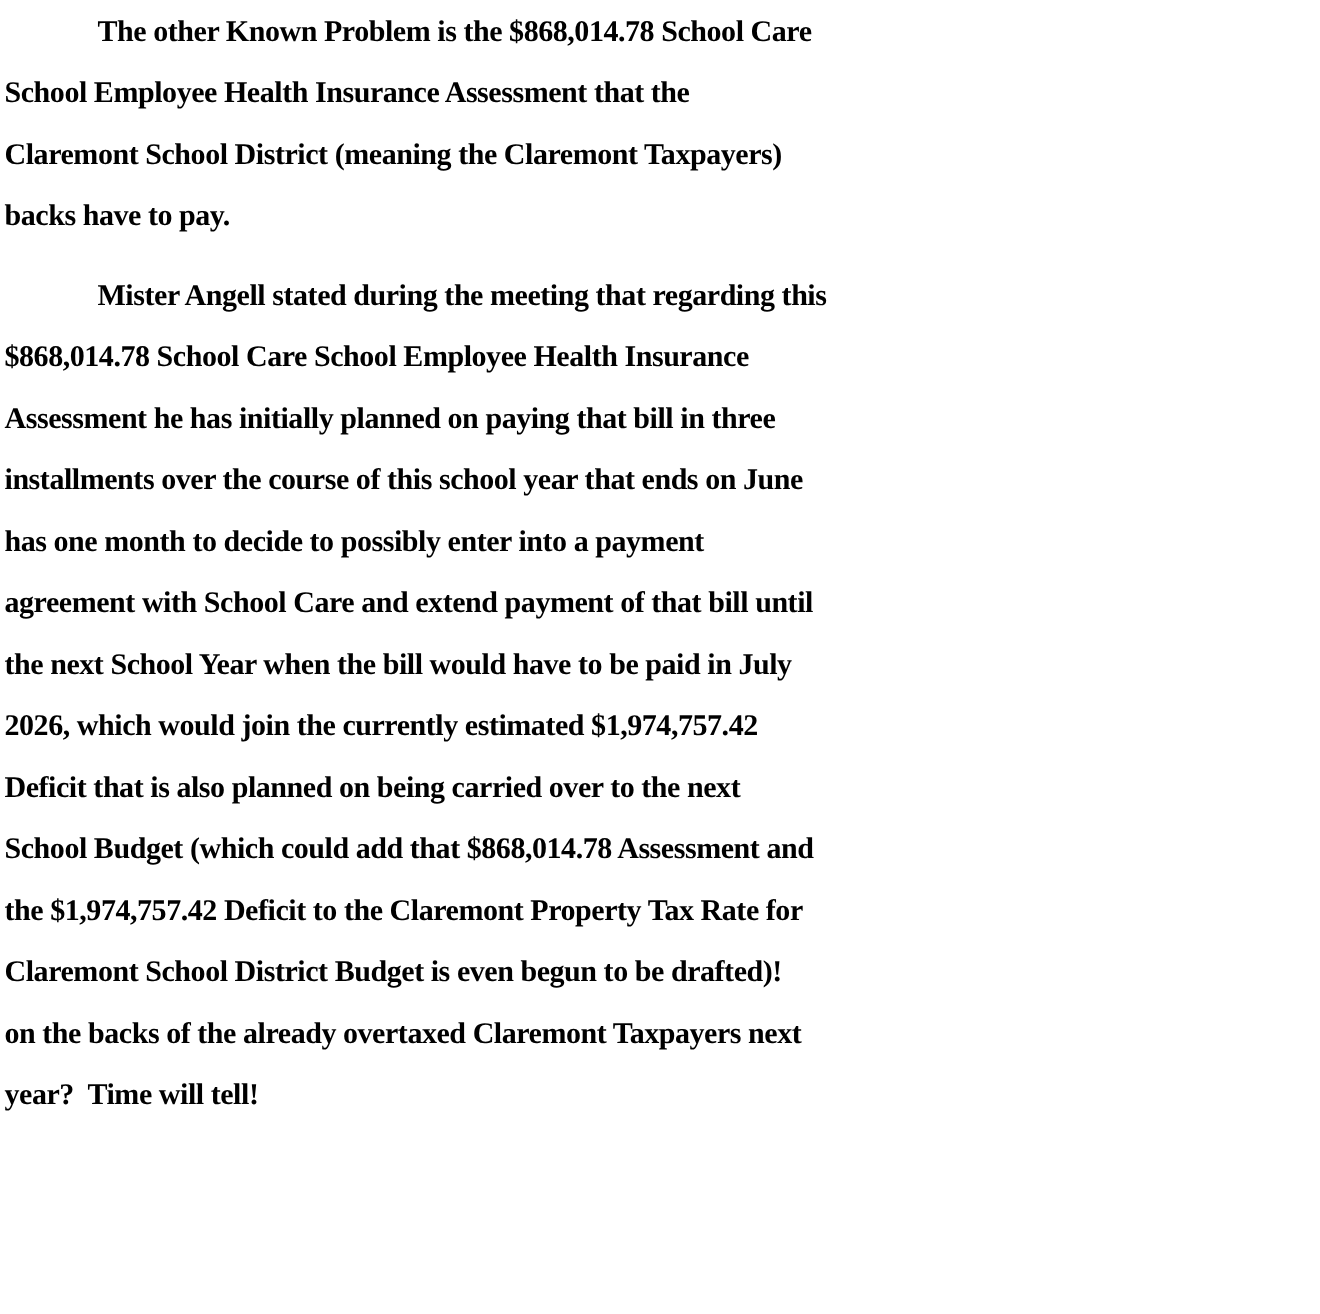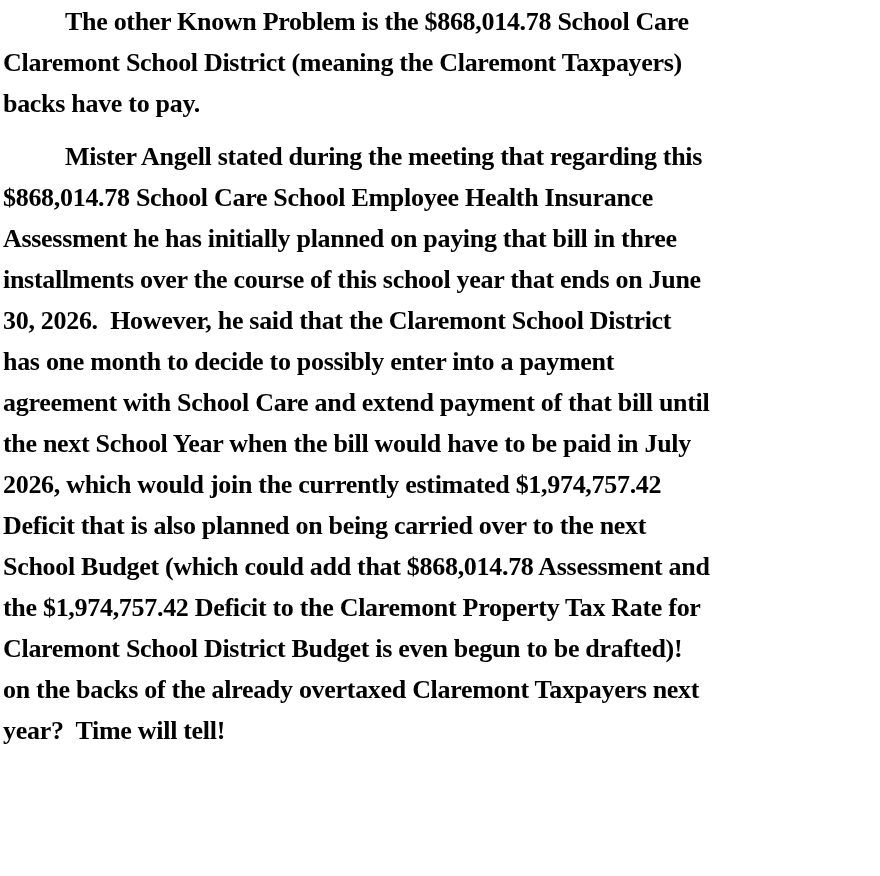--- a/index.html
+++ b/index.html
@@ -12,21 +12,21 @@
     background: #ffffff;
     overflow: hidden;
   }
   .page {
     box-sizing: border-box;
     width: 880px;
     height: 876px;
     padding: 1px 2px 0 3px;
     font-family: "Liberation Serif", "DejaVu Serif", serif;
     font-weight: 700;
-    font-size: 26px;
+    font-size: 20px;
     line-height: 41px;
     color: #000000;
   }
   .paragraph + .paragraph {
     margin-top: 12px;
   }
   .line {
     white-space: pre;
     letter-spacing: -0.3px;
     height: 41px;
@@ -36,29 +36,29 @@
     padding-left: 62px;
   }
 </style>
 </head>
 <body>
 
 <div class="page">
   <div>
       <div class="paragraph">
         <div class="line first">The other Known Problem is the $868,014.78 School Care</div>
+        <div class="line">School Employee Health Insurance Assessment that the</div>
         <div class="line">Claremont School District (meaning the Claremont Taxpayers)</div>
         <div class="line">backs have to pay.</div>
       </div>
       <div class="paragraph">
         <div class="line first">Mister Angell stated during the meeting that regarding this</div>
         <div class="line">$868,014.78 School Care School Employee Health Insurance</div>
         <div class="line">Assessment he has initially planned on paying that bill in three</div>
         <div class="line">installments over the course of this school year that ends on June</div>
-        <div class="line">30, 2026.  However, he said that the Claremont School District</div>
         <div class="line">has one month to decide to possibly enter into a payment</div>
         <div class="line">agreement with School Care and extend payment of that bill until</div>
         <div class="line">the next School Year when the bill would have to be paid in July</div>
         <div class="line">2026, which would join the currently estimated $1,974,757.42</div>
         <div class="line">Deficit that is also planned on being carried over to the next</div>
         <div class="line">School Budget (which could add that $868,014.78 Assessment and</div>
         <div class="line">the $1,974,757.42 Deficit to the Claremont Property Tax Rate for</div>
         <div class="line">Claremont School District Budget is even begun to be drafted)!</div>
         <div class="line">on the backs of the already overtaxed Claremont Taxpayers next</div>
         <div class="line">year?  Time will tell!</div>

